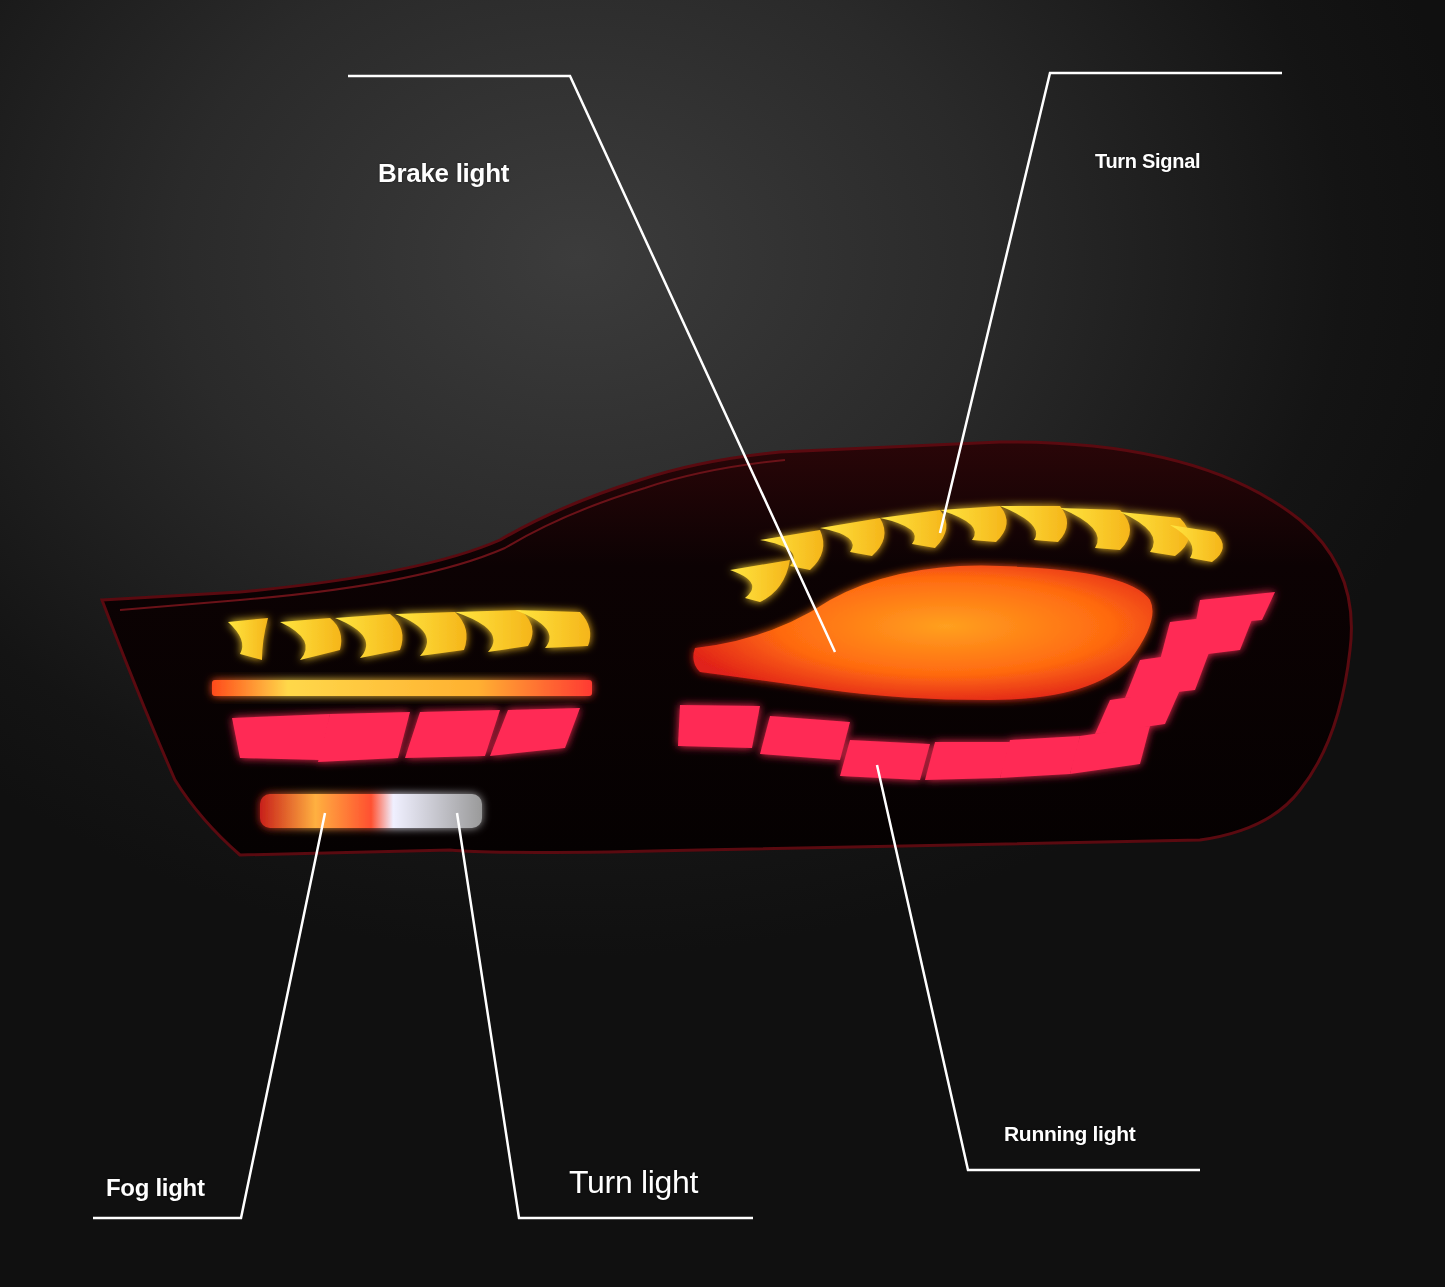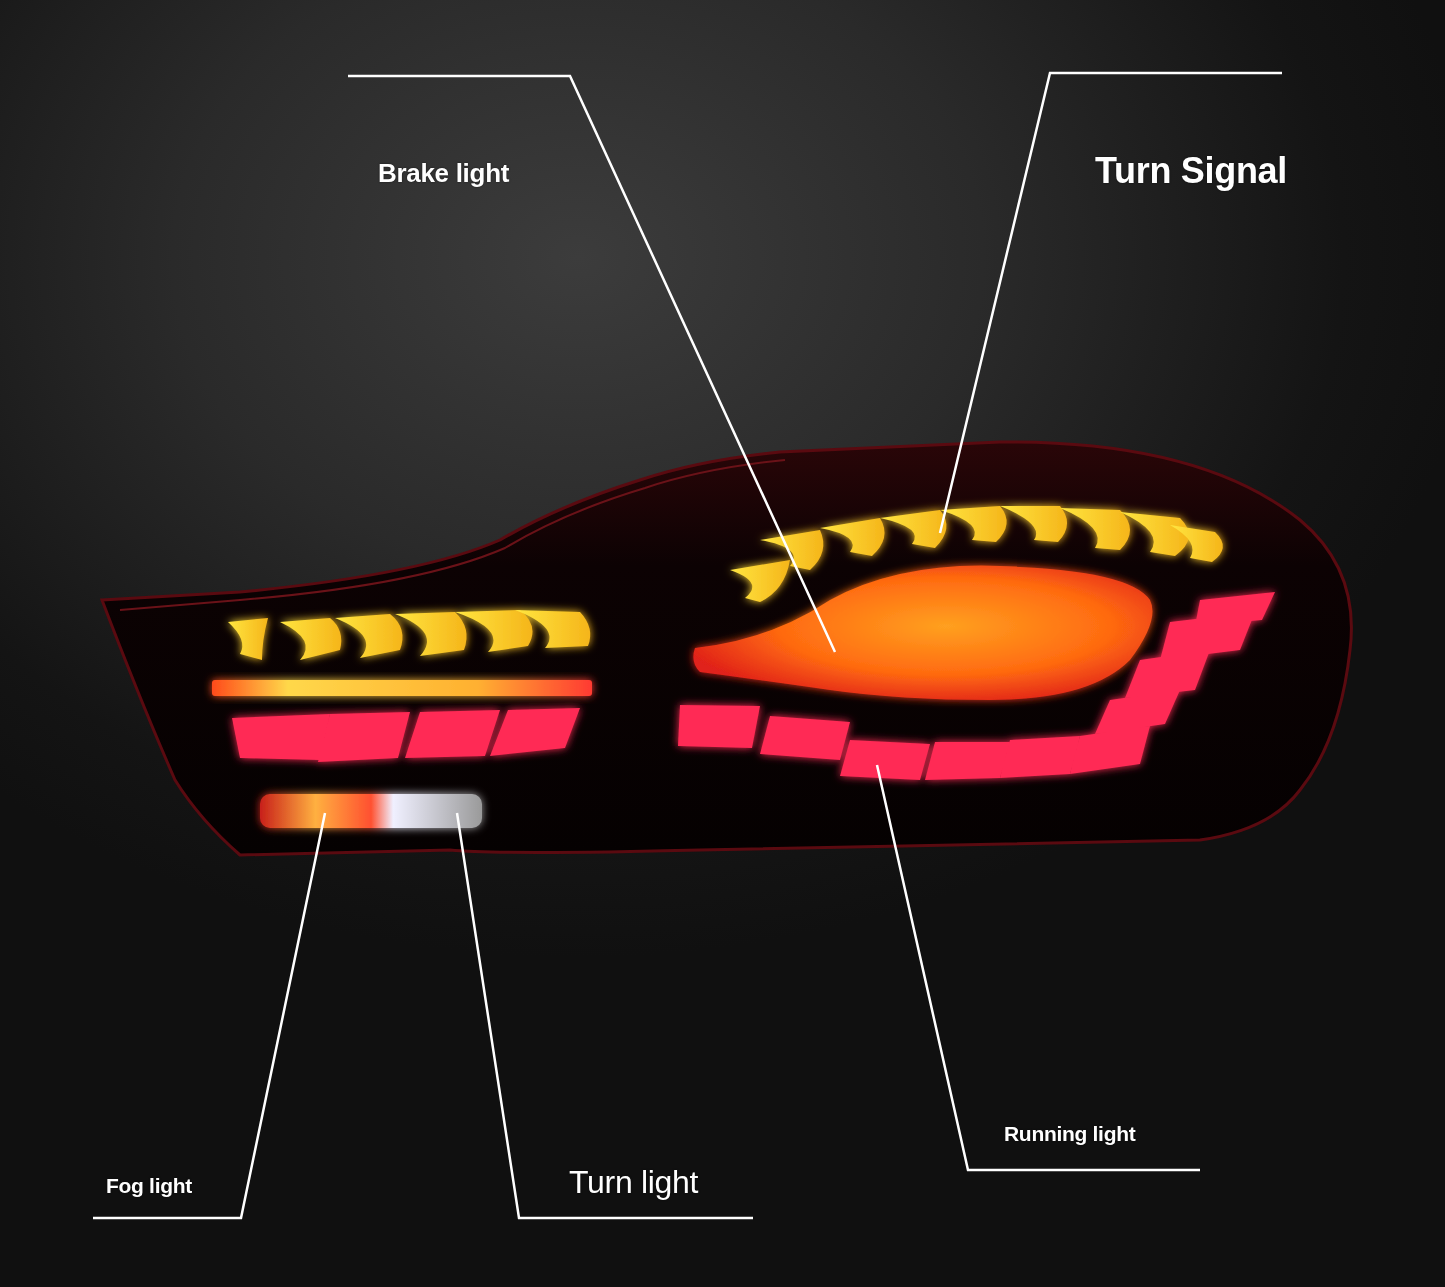--- a/index.html
+++ b/index.html
@@ -105,17 +105,17 @@
     <g stroke="#ffffff" stroke-width="2.5" fill="none">
       <polyline points="348,76 570,76 835,652"></polyline>
       <polyline points="1282,73 1050,73 940,533"></polyline>
       <polyline points="877,765 968,1170 1200,1170"></polyline>
       <polyline points="325,813 241,1218 93,1218"></polyline>
       <polyline points="457,813 519,1218 753,1218"></polyline>
     </g>
   </svg>
 
   <div class="label" style="left:378px;top:158px;font-size:26px;">Brake light</div>
-  <div class="label" style="left:1095px;top:150px;font-size:36px;">Turn Signal</div>
+  <div class="label" style="left:1095px;top:150px;font-size:20px;">Turn Signal</div>
   <div class="label" style="left:1004px;top:1122px;font-size:21px;">Running light</div>
-  <div class="label" style="left:106px;top:1174px;font-size:21px;">Fog light</div>
+  <div class="label" style="left:106px;top:1174px;font-size:24px;">Fog light</div>
   <div class="label" style="left:569px;top:1164px;font-size:32px;font-weight:normal;">Turn light</div>
 </div>
 
 </body></html>

